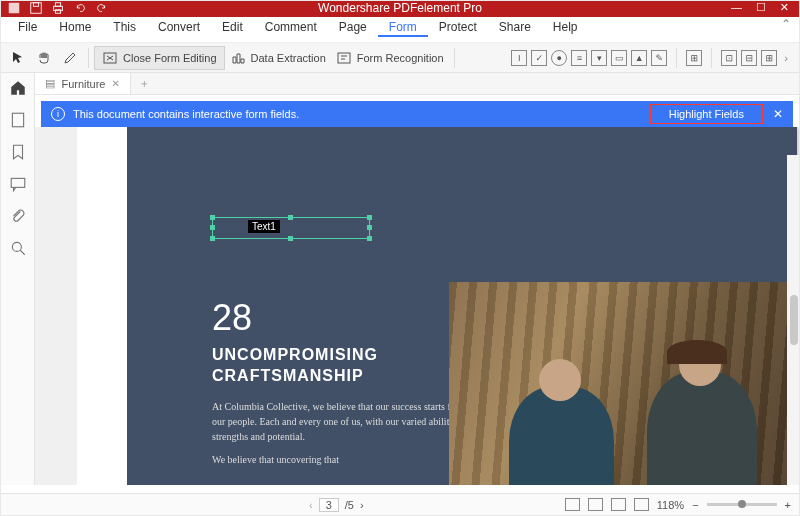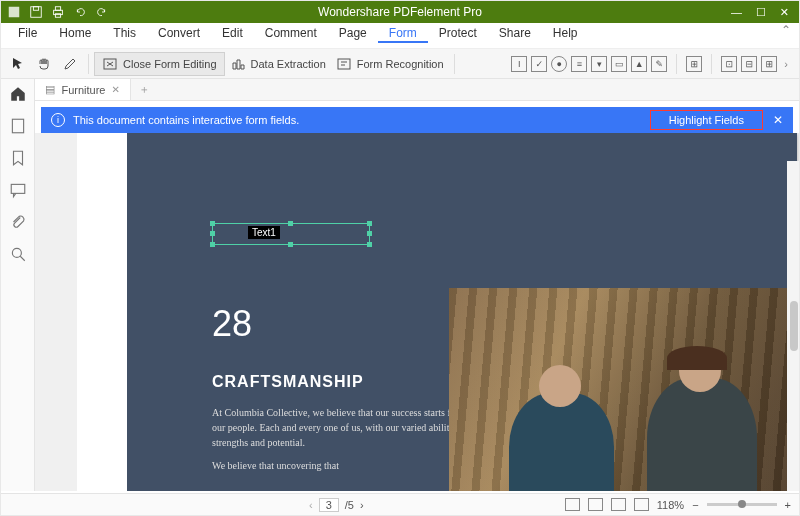--- a/index.html
+++ b/index.html
@@ -1,17 +1,17 @@
 <!DOCTYPE html>
 <html><head>
 <meta charset="utf-8">
 <style>
 *{box-sizing:border-box;margin:0;padding:0;font-family:"Segoe UI",Arial,sans-serif}
 body{width:800px;height:516px;background:#fff;border:1px solid #e8e8e8;position:relative;overflow:hidden}
-.titlebar{height:22px;background:#4d7c0f;color:#fff;display:flex;align-items:center;font-size:11px}
+.titlebar{height:16px;background:#b91c1c;color:#fff;display:flex;align-items:flex-start;font-size:11px}
 .tb-left{display:flex;align-items:center;gap:8px;padding-left:6px}
 .tb-icon{width:14px;height:14px;display:flex;align-items:center;justify-content:center}
 .tb-title{position:absolute;left:50%;transform:translateX(-50%);font-size:12px}
 .tb-controls{margin-left:auto;display:flex;gap:14px;padding-right:10px}
 .menubar{height:26px;background:#fff;display:flex;align-items:flex-start;font-size:12px;color:#333;padding:0 6px;border-bottom:1px solid #eee;position:relative}
 .menu-item{padding:3px 11px;cursor:pointer}
 .menu-item.active{color:#3876f6;border-bottom:2px solid #3876f6;padding-bottom:1px}
 .menu-collapse{position:absolute;right:8px;color:#888}
 .toolbar{height:30px;background:#f6f6f6;display:flex;align-items:center;font-size:11px;color:#444;padding:0 4px;border-bottom:1px solid #e4e4e4}
 .tb-btn{display:flex;align-items:center;gap:5px;padding:3px 5px;cursor:pointer}
@@ -252,21 +252,21 @@
           <span class="ff-handle ff-h4"></span>
           <span class="ff-handle ff-h5"></span>
           <span class="ff-handle ff-h6"></span>
           <span class="ff-handle ff-h7"></span>
           <span class="ff-handle ff-h8"></span>
           <span class="ff-label">Text1</span>
         </div>
         <div class="content">
           <div class="big-num">28</div>
           <div class="heading">
-            <br>
+            <span>UNCOMPROMISING</span><br>
             <span>CRAFTSMANSHIP</span>
           </div>
           <div class="body">At Columbia Collective, we believe that our success starts from our people. Each and every one of us, with our varied abilities, strengths and potential.</div>
           <div class="body" style="margin-top:8px">We believe that uncovering that</div>
         </div>
         <div class="photo">
           <div class="person1"></div>
           <div class="person2"></div>
         </div>
       </div>

